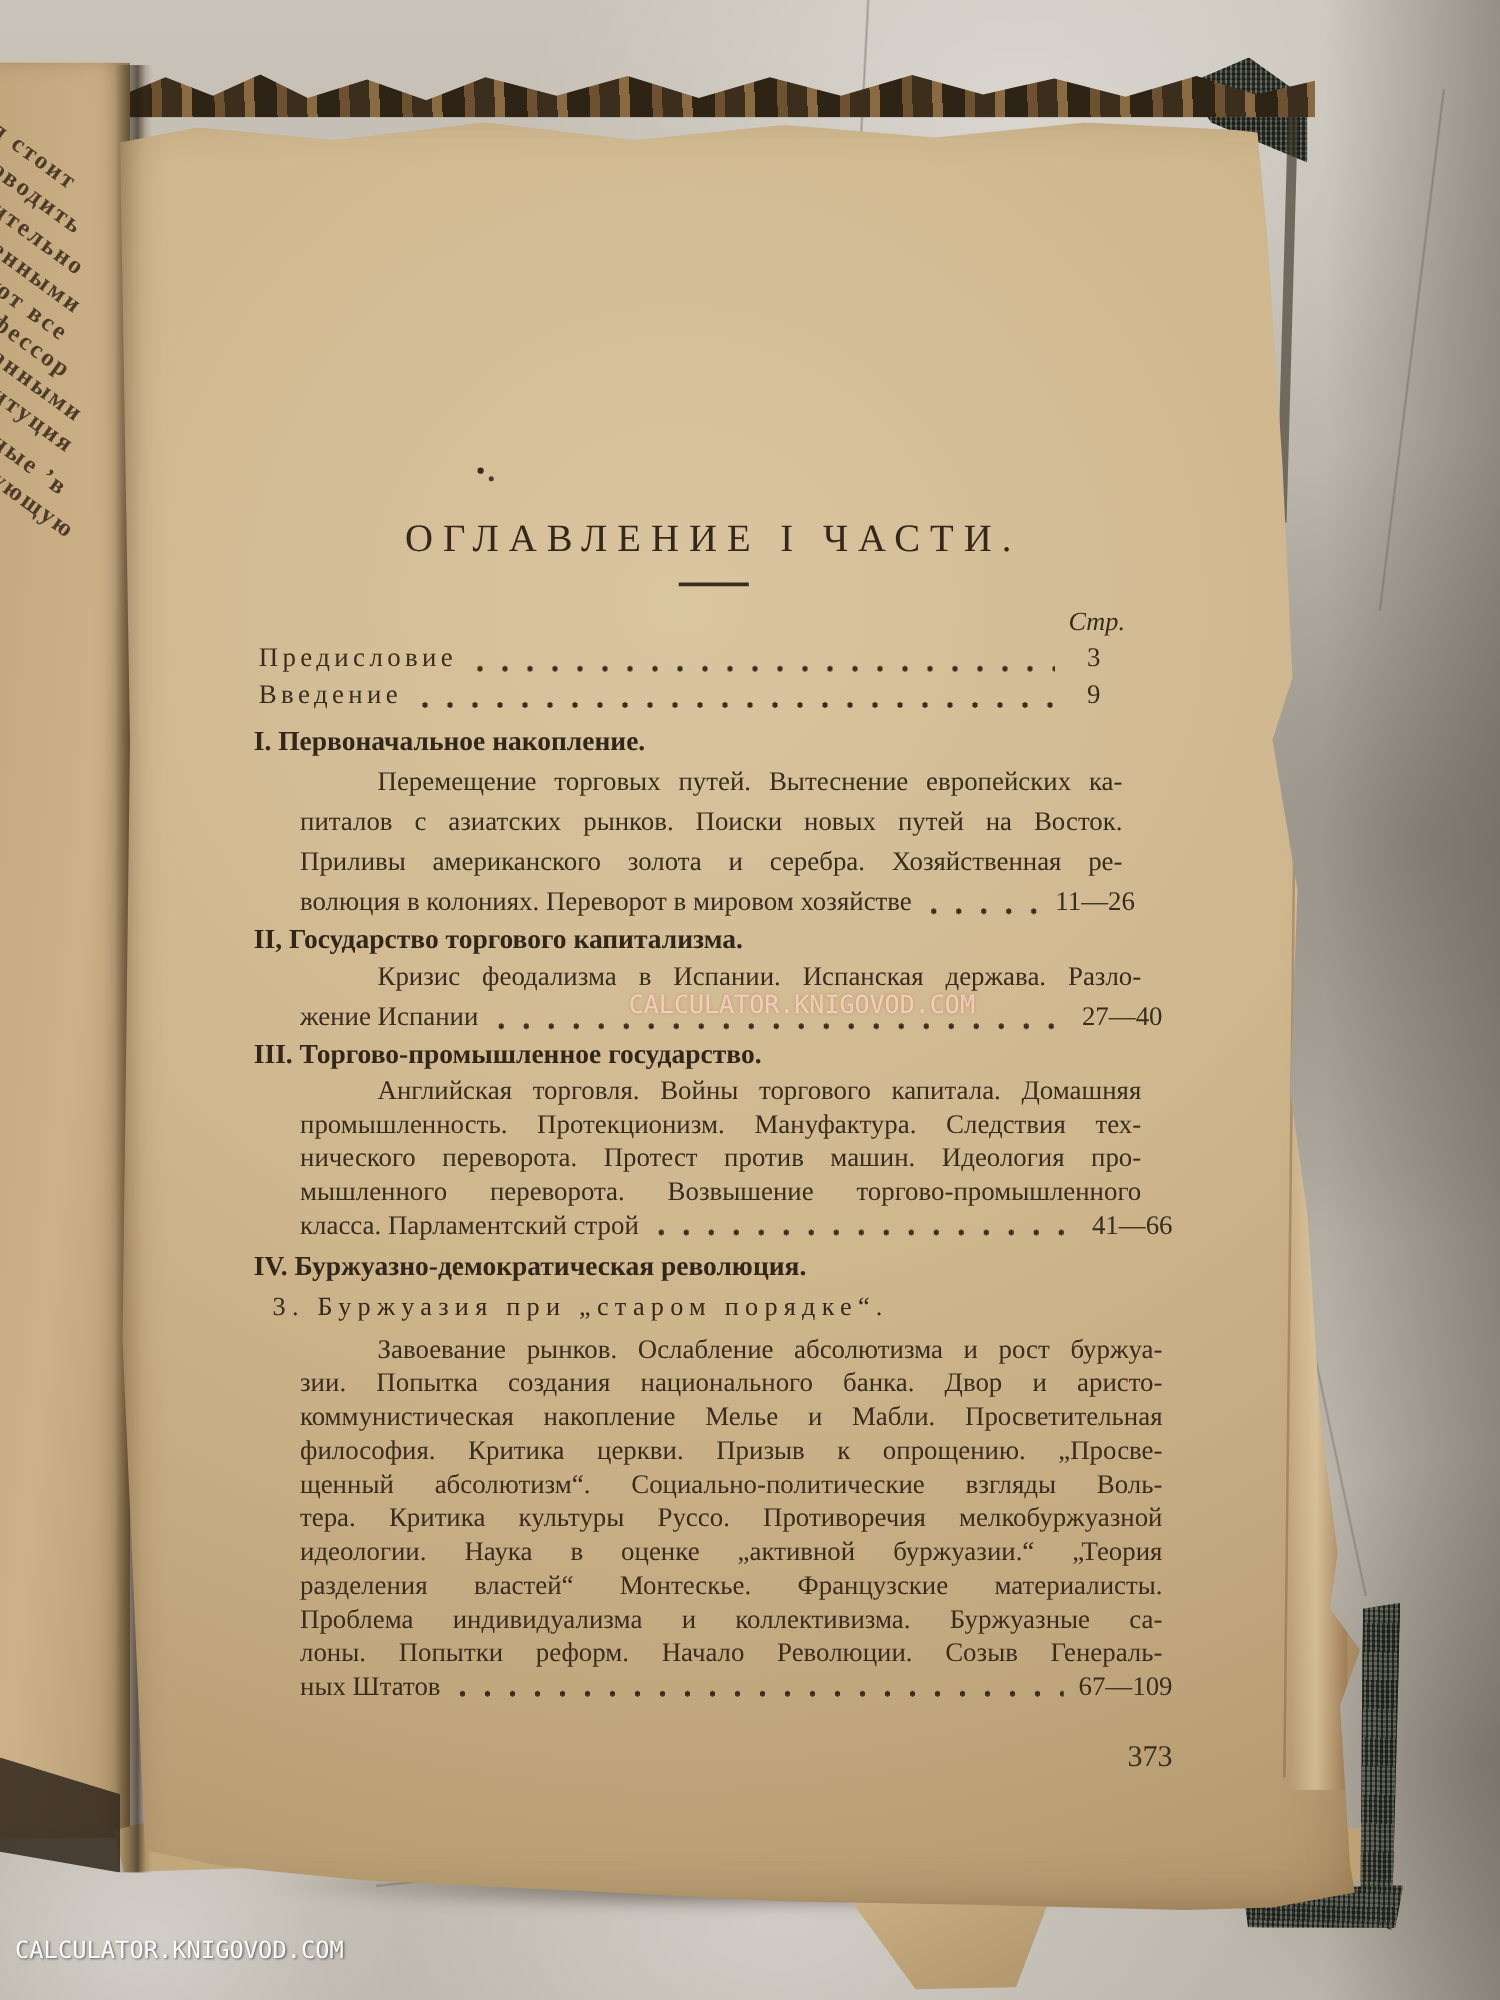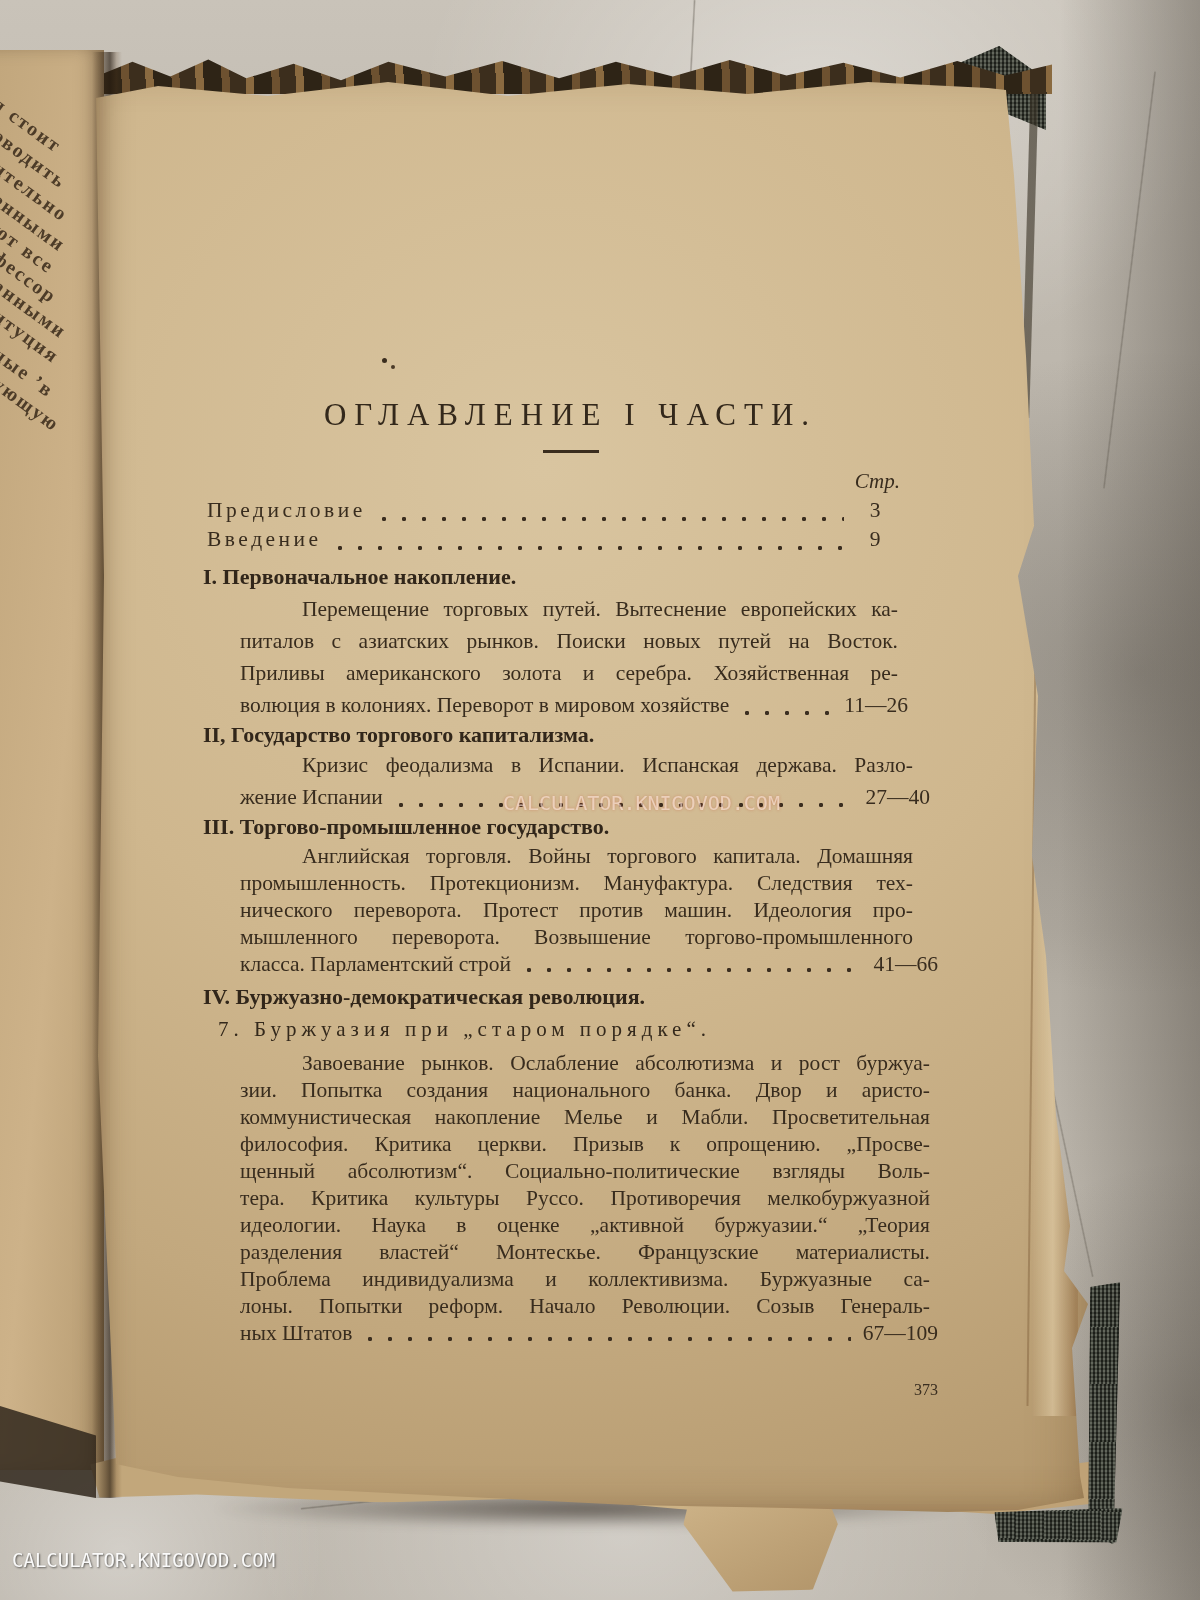--- a/index.html
+++ b/index.html
@@ -60,21 +60,21 @@
   .fC{left:684px;top:1462px;width:154px;height:132px;z-index:3;transform:rotate(-5deg);
       background:linear-gradient(160deg,#d2b88d,#b2956a);
       clip-path:polygon(12% 0,88% 6%,100% 52%,80% 100%,28% 96%,0 42%);
       box-shadow:4px 6px 8px rgba(40,30,18,.4);}
   .page-shadow-bottom{position:absolute;left:64px;top:1486px;width:1046px;height:56px;z-index:1;
       background:radial-gradient(50% 50% at 50% 40%, rgba(28,20,12,.6), transparent 72%);filter:blur(5px);}
   .wedge{position:absolute;left:0;top:1406px;width:96px;height:92px;z-index:2;background:#30271c;
       clip-path:polygon(0 0,100% 32%,100% 100%,0 82%);opacity:.85;}
 
   
-  .right-page{position:absolute;left:88px;top:56px;width:1012px;height:1470px;z-index:4;
+  .right-page{position:absolute;left:88px;top:72px;width:1012px;height:1470px;z-index:4;
       background:
         radial-gradient(120% 80% at 45% 28%, #d9c5a0 0%, #cfb78e 45%, #c2a87e 74%, #b2966b 100%),
         linear-gradient(105deg, rgba(90,65,40,.25), rgba(0,0,0,0) 7%);
       clip-path:polygon(8px 42px,70px 30px,180px 40px,300px 26px,420px 40px,540px 28px,660px 38px,780px 26px,900px 32px,918px 34px,
         926px 120px,938px 300px,946px 470px,930px 520px,950px 640px,944px 800px,958px 900px,968px 1060px,982px 1170px,976px 1215px,1000px 1248px,984px 1292px,992px 1420px,996px 1442px,
         930px 1454px,860px 1456px,700px 1452px,540px 1449px,360px 1440px,200px 1432px,90px 1421px,28px 1408px,
         10px 1000px,16px 520px,8px 42px);
       box-shadow:inset 26px 0 30px -14px rgba(80,50,20,.5),
                  inset -46px 0 54px -30px rgba(95,62,30,.4),
                  inset 0 34px 44px -26px rgba(80,50,20,.4),
@@ -102,21 +102,21 @@
   .mt7{margin-top:7px;} .mt5{margin-top:5px;}
   .para{margin-left:37px;}
   .lh-lg .jline,.lh-lg .lastline{line-height:32px;height:32px;}
   .lh-sm .jline,.lh-sm .lastline{line-height:27px;height:27px;}
   .jline{text-align:justify;text-align-last:justify;white-space:nowrap;overflow:hidden;}
   .ind .jline:first-child{padding-left:62px;}
   .lastline{display:flex;align-items:flex-start;}
   .ll-pages{letter-spacing:0;padding-left:4px;}
   .pr40{padding-right:40px;} .pr30{padding-right:30px;} .pr25{padding-right:25px;} .pr8{padding-right:8px;}
   .sub-h{margin:4px 0 0 15px;font-size:21px;letter-spacing:5px;line-height:28px;color:#34291c;}
-  .folio{margin-top:29px;text-align:right;font-size:16px;line-height:28px;color:#3a2e20;}
+  .folio{margin-top:29px;text-align:right;font-size:24px;line-height:28px;color:#3a2e20;}
 
   
   .wm{position:absolute;z-index:7;font-family:"DejaVu Sans Mono",monospace;white-space:nowrap;}
   .wm-center{left:503px;top:791px;font-size:20px;color:rgba(255,238,228,.6);
       text-shadow:0 0 3px rgba(200,80,50,.45);}
   .wm-corner{left:12px;top:1549px;font-size:19px;color:rgba(255,255,255,.95);
       text-shadow:1px 1px 2px rgba(0,0,0,.55);}
 </style>
 </head>
 <body>
@@ -208,21 +208,21 @@
         <div class="jline pr25">нического переворота. Протест против машин.  Идеология про-</div>
         <div class="jline pr25">мышленного переворота. Возвышение  торгово-промышленного</div>
         <div class="lastline">
           <span>класса. Парламентский строй</span>
           <span class="leader"></span>
           <span class="ll-pages">41—66</span>
         </div>
       </div>
 
       <div class="sec-h mt5">IV. Буржуазно-демократическая революция.</div>
-      <div class="sub-h">7. Буржуазия при „старом порядке“.</div>
+      <div class="sub-h">3. Буржуазия при „старом порядке“.</div>
       <div class="para ind lh-sm mt7">
         <div class="jline pr8">Завоевание рынков. Ослабление абсолютизма и рост буржуа-</div>
         <div class="jline pr8">зии. Попытка создания национального банка. Двор и аристо-</div>
         <div class="jline pr8">коммунистическая накопление Мелье и Мабли. Просветительная</div>
         <div class="jline pr8">философия. Критика церкви. Призыв к опрощению. „Просве-</div>
         <div class="jline pr8">щенный абсолютизм“. Социально-политические взгляды Воль-</div>
         <div class="jline pr8">тера. Критика культуры Руссо. Противоречия мелкобуржуазной</div>
         <div class="jline pr8">идеологии. Наука в оценке „активной буржуазии.“ „Теория</div>
         <div class="jline pr8">разделения властей“ Монтескье. Французские материалисты.</div>
         <div class="jline pr8">Проблема индивидуализма и коллективизма. Буржуазные са-</div>

